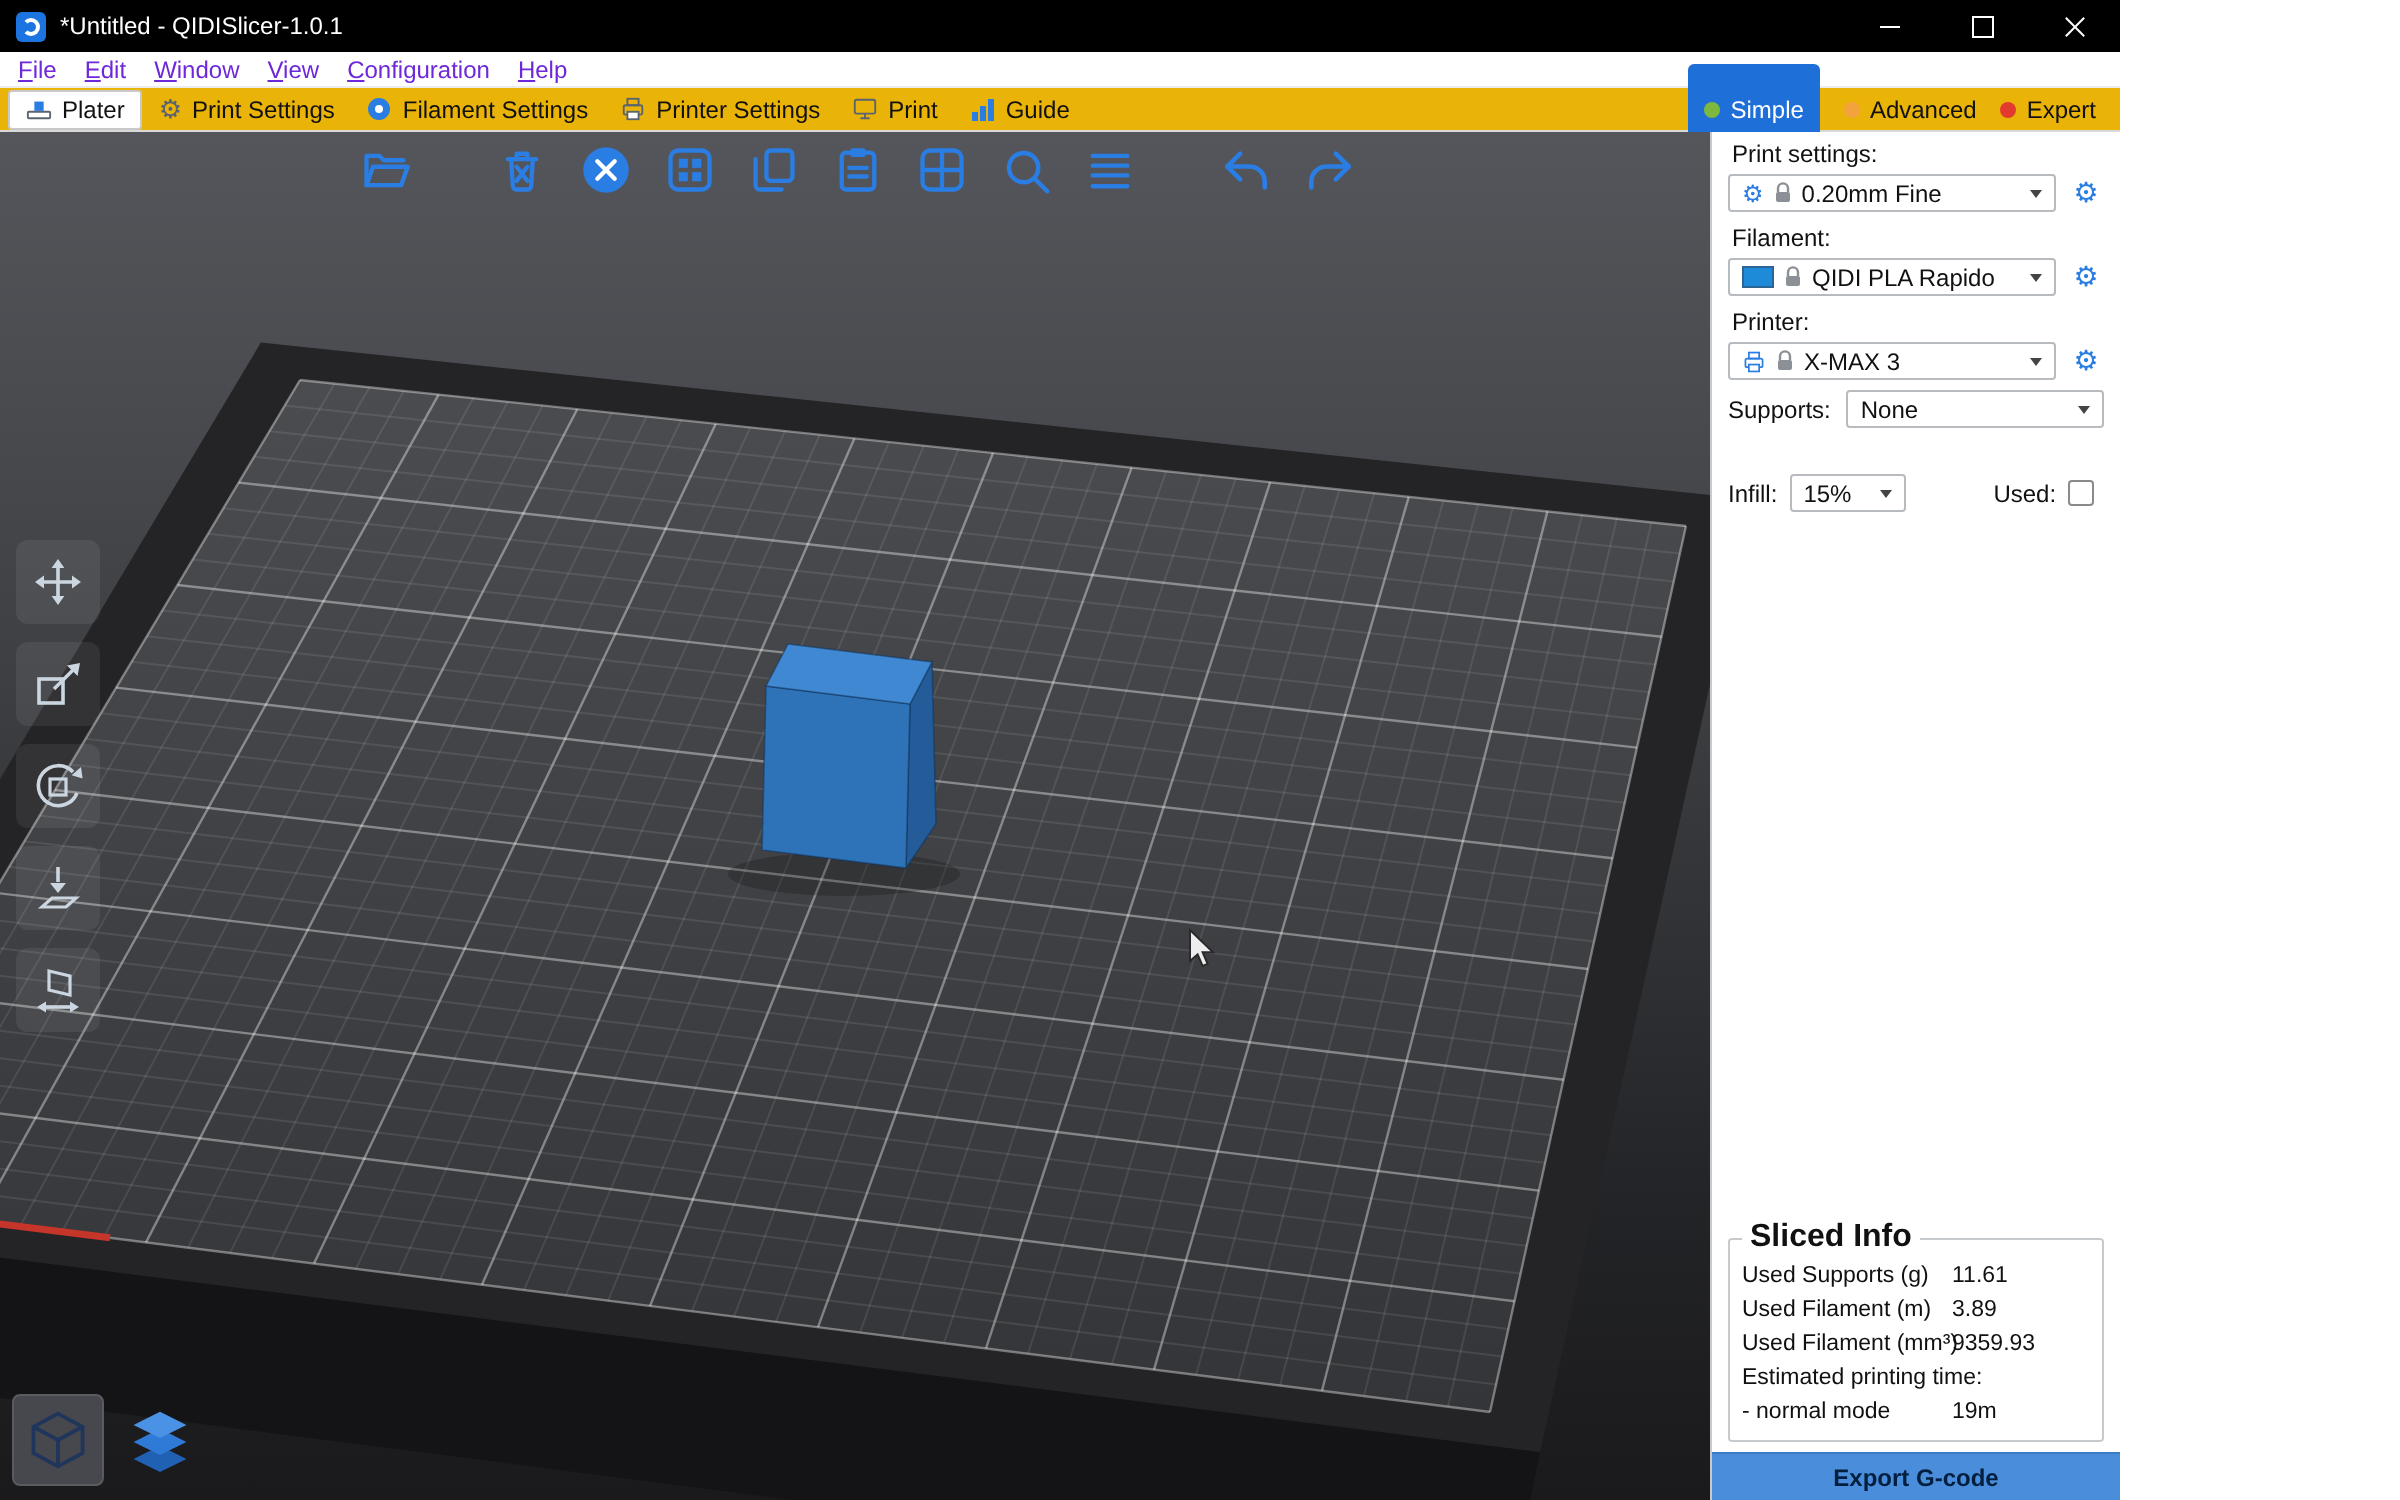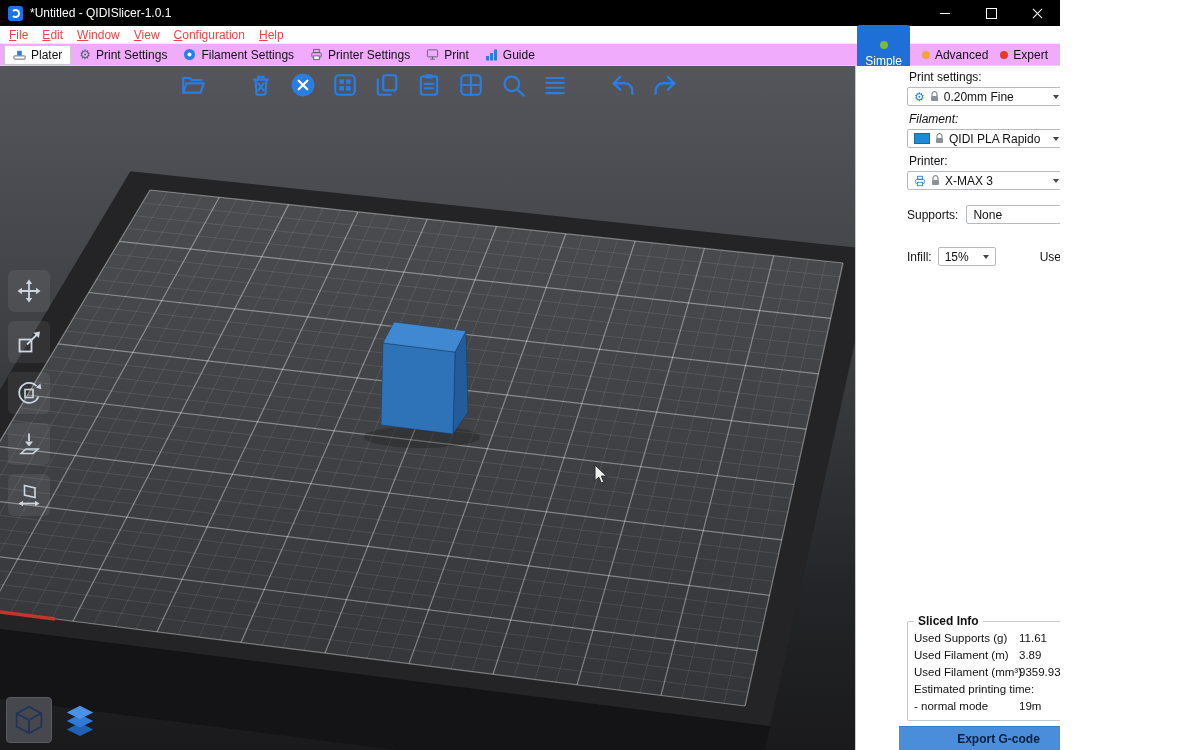--- a/index.html
+++ b/index.html
@@ -15,32 +15,32 @@
   .win-btn { width:46px; display:flex; align-items:center; justify-content:center; }
   .min-glyph { width:10px; height:1px; background:#fff; display:block; }
   .max-glyph { width:9px; height:9px; border:1px solid #fff; display:block; }
   .close-glyph { position:relative; width:11px; height:11px; display:block; }
   .close-glyph::before,.close-glyph::after { content:""; position:absolute; left:-1px; top:5px; width:13px; height:1px; background:#fff; }
   .close-glyph::before { transform:rotate(45deg); }
   .close-glyph::after  { transform:rotate(-45deg); }
 
   
   .menubar { height:18px; background:#fff; display:flex; align-items:center; font-size:12px; padding-left:2px; border-bottom:1px solid #ececec; box-sizing:border-box; }
-  .menu-item { padding:0 7px; color:#ef4444; }
+  .menu-item { padding:0 7px; color:#6d28d9; }
 
   
-  .tabbar { height:22px; background:#f0abfc; border-bottom:1px solid #d8d8d8; display:flex; align-items:center; font-size:12px; padding:0 4px; box-sizing:border-box; }
+  .tabbar { height:22px; background:#eab308; border-bottom:1px solid #d8d8d8; display:flex; align-items:center; font-size:12px; padding:0 4px; box-sizing:border-box; }
   .tab { display:flex; align-items:center; gap:5px; padding:0 8px; height:20px; box-sizing:border-box; white-space:nowrap; }
   .tab.selected { background:#fff; border:1px solid #c9c9c9; border-radius:2px; }
   .gear { color:#2a7de2; font-size:13px; line-height:1; }
   .gear.gray { color:#5a6470; }
   .modes { margin-left:auto; display:flex; align-items:center; gap:12px; padding-right:8px; }
   .mode { display:flex; align-items:center; gap:5px; white-space:nowrap; }
   .mode .dot { width:8px; height:8px; border-radius:50%; flex:none; }
-  .mode.selected { background:#1f6fd9; color:#fff; border-radius:3px; padding:16px 8px;flex-direction:column; }
+  .mode.selected { background:#1f6fd9; color:#fff; border-radius:3px; padding:16px 8px; }
 
   
   .main { position:absolute; top:66px; left:0; right:0; bottom:0; display:flex; }
   .viewport { width:855px; height:684px; position:relative; overflow:hidden; flex:none;
       background:linear-gradient(180deg,#55565b 0%,#3e3f43 40%,#232427 78%,#1a1a1c 100%); }
   #scene { position:absolute; inset:0; }
 
   .top-toolbar { position:absolute; top:4px; left:178px; display:flex; align-items:center; gap:12px; }
   .tt-btn { width:30px; height:30px; display:flex; align-items:center; justify-content:center; }
   .tt-gap { width:14px; flex:none; }
@@ -49,38 +49,38 @@
   .ic .w { stroke:#fff; }
 
   .left-toolbar { position:absolute; left:8px; top:204px; display:flex; flex-direction:column; gap:9px; }
   .lt-btn { width:42px; height:42px; background:rgba(255,255,255,0.07); border-radius:6px; display:flex; align-items:center; justify-content:center; }
 
   .view-buttons { position:absolute; left:6px; bottom:7px; display:flex; gap:5px; }
   .vb { width:46px; height:46px; border-radius:4px; display:flex; align-items:center; justify-content:center; }
   .vb.editor { background:#47484d; border:1px solid #5a5b60; box-sizing:border-box; }
 
   
-  .sidebar { width:345px; background:#fff; border-left:1px solid #c9c9c9; box-sizing:border-box; display:flex; flex-direction:column; font-size:12px;padding-left:43px; }
+  .sidebar { width:345px; background:#fff; border-left:1px solid #c9c9c9; box-sizing:border-box; display:flex; flex-direction:column; font-size:12px; }
   .sb-controls { padding:2px 8px 0 8px; }
   .sb-label { margin:2px 0 3px 2px; }
   .combo-row { display:flex; align-items:center; gap:6px; }
   .combo { flex:1; height:19px; border:1px solid #b7bbc0; border-radius:2px; background:#fff; display:flex; align-items:center; gap:5px; padding:0 6px; box-sizing:border-box; min-width:0; }
   .combo .value { flex:1; white-space:nowrap; overflow:hidden; }
   .chevron { width:0; height:0; border-left:3.5px solid transparent; border-right:3.5px solid transparent; border-top:4px solid #444; flex:none; }
   .gear-btn { width:18px; text-align:center; font-size:14px; line-height:19px; flex:none; }
   .swatch { width:16px; height:11px; border:1px solid #2c6496; box-sizing:border-box; flex:none; }
-  .inline-row { display:flex; align-items:center; margin-top:15px; gap:6px; }
+  .inline-row { display:flex; align-items:center; margin-top:5px; gap:6px; }
   .inline-row2 { display:flex; align-items:center; margin-top:23px; gap:6px; }
   .combo.small { flex:none; width:58px; }
   .combo.supports { margin-left:2px; }
   .brim-label { margin-left:38px; }
   .checkbox { width:13px; height:13px; border:1px solid #8a8a8a; border-radius:2px; box-sizing:border-box; background:#fff; }
   .sb-spacer { flex:1; }
   fieldset.sliced { margin:0 8px 5px 8px; border:1px solid #c6cacd; border-radius:2px; padding:1px 6px 6px 6px; }
-  fieldset.sliced legend { font-weight:bold; font-size:12px; padding:0 4px; }
+  fieldset.sliced legend { font-weight:bold; font-size:16px; padding:0 4px; }
   .si-row { display:grid; grid-template-columns:105px 1fr; padding:2.5px 0; font-size:11.5px; }
   .si-row span { white-space:nowrap; }
   .export-btn { height:24px; background:#4a8edb; color:#031f3f; font-weight:bold; font-size:12px;
       display:flex; align-items:center; justify-content:center; border-top:1px solid #3c7cc4; box-sizing:border-box; }
 </style>
 </head>
 <body>
 
 <div class="app">
 
@@ -408,21 +408,21 @@
             <svg width="9" height="11" viewBox="0 0 9 11">
                 <path d="M2 5 V3.2 a2.5 2.5 0 0 1 5 0 V5" fill="none" stroke="#8b9096" stroke-width="1.2"></path>
                 <rect x="1" y="5" width="7" height="5" rx="1" fill="#8b9096"></rect>
               </svg>
             <span class="value">0.20mm Fine</span>
             <span class="chevron"></span>
           </div>
           <span class="gear gear-btn">⚙</span>
         </div>
 
-        <div class="sb-label" style="margin-top:6px;font-style:italic;">Filament:</div>
+        <div class="sb-label" style="margin-top:6px;">Filament:</div>
         <div class="combo-row">
           <div class="combo">
             <span class="swatch" style="background:#1e8bd8;"></span>
             <svg width="9" height="11" viewBox="0 0 9 11">
                 <path d="M2 5 V3.2 a2.5 2.5 0 0 1 5 0 V5" fill="none" stroke="#8b9096" stroke-width="1.2"></path>
                 <rect x="1" y="5" width="7" height="5" rx="1" fill="#8b9096"></rect>
               </svg>
             <span class="value">QIDI PLA Rapido</span>
             <span class="chevron"></span>
           </div>

